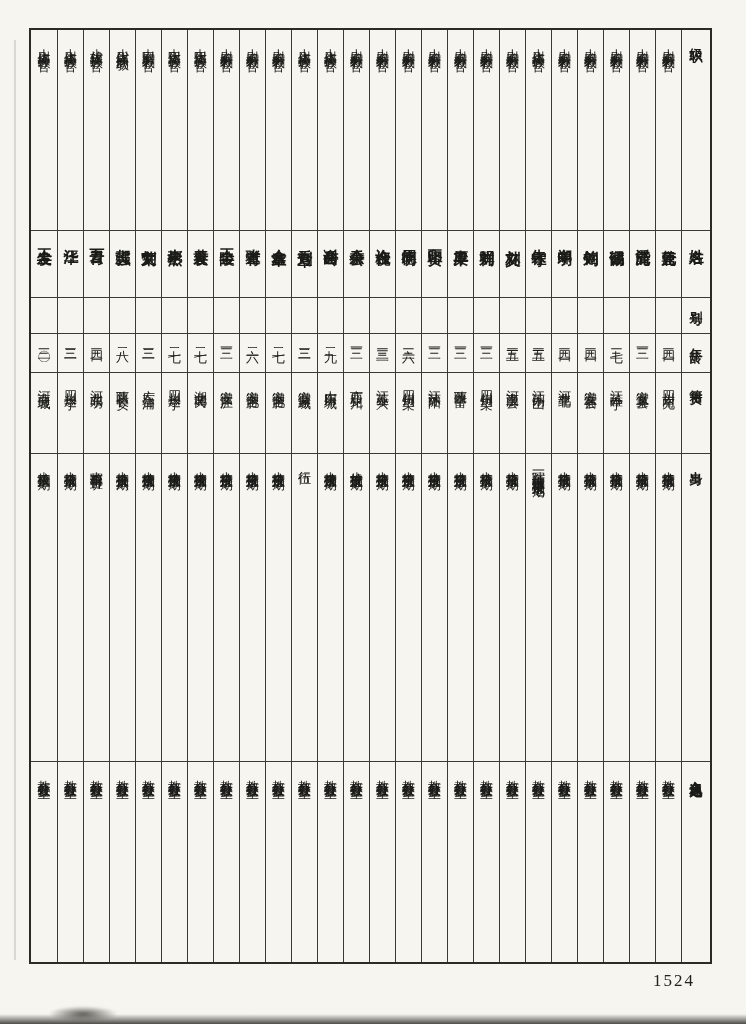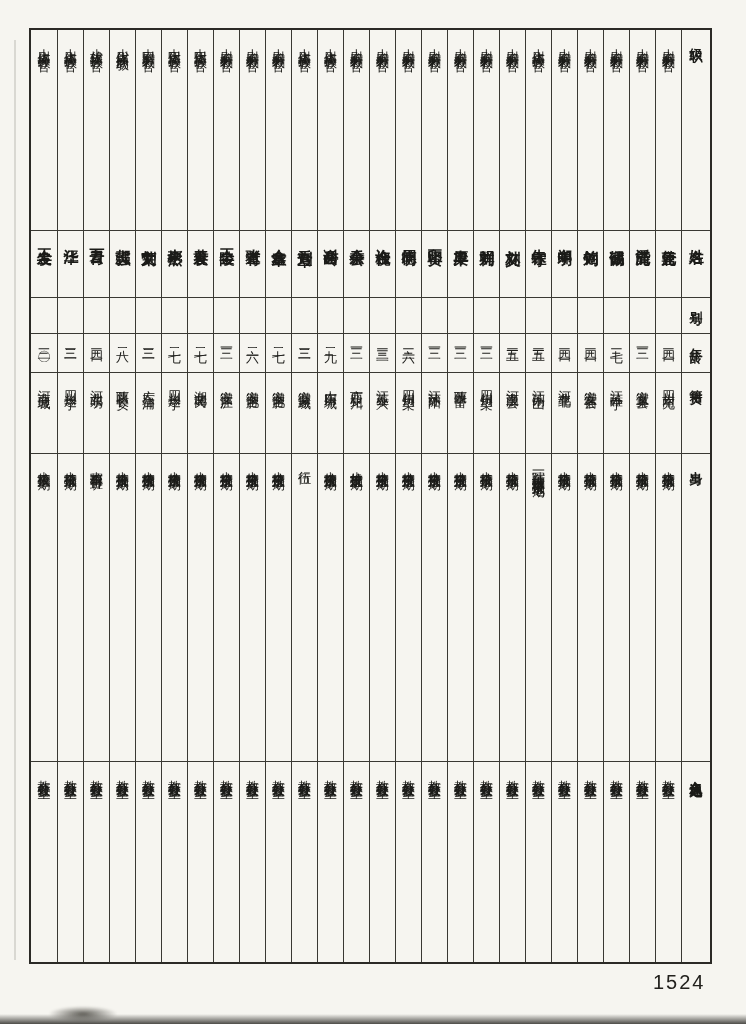--- a/index.html
+++ b/index.html
@@ -53,22 +53,22 @@
   .hdr{font-weight:600;}
   .hdr-rank{padding-top:58px;letter-spacing:46px;}
   .hdr-name{padding-top:10px;letter-spacing:10px;}
   .hdr-alias{padding-top:3px;letter-spacing:2px;}
   .hdr-age{padding-top:6px;letter-spacing:2px;}
   .hdr-native{padding-top:12px;letter-spacing:7px;}
   .hdr-origin{padding-top:70px;letter-spacing:92px;}
   .hdr-address{padding-top:36px;letter-spacing:13px;}
   .page-number{
     position:absolute;left:653px;top:971px;
-    font-family:Liberation Sans, sans-serif;
-    font-size:20px;letter-spacing:2px;color:#22211d;
+    font-family:Liberation Serif, serif;
+    font-size:17px;letter-spacing:2px;color:#22211d;
   }
   .scan-edge-bottom{
     position:absolute;left:0;bottom:0;width:100%;height:10px;
     background:linear-gradient(to bottom,rgba(60,58,50,0),rgba(35,34,30,0.8));
   }
   .scan-smudge{
     position:absolute;left:48px;top:1006px;width:70px;height:16px;
     background:radial-gradient(ellipse at center,rgba(40,38,32,0.75),rgba(40,38,32,0) 70%);
     filter:blur(1px);
   }

